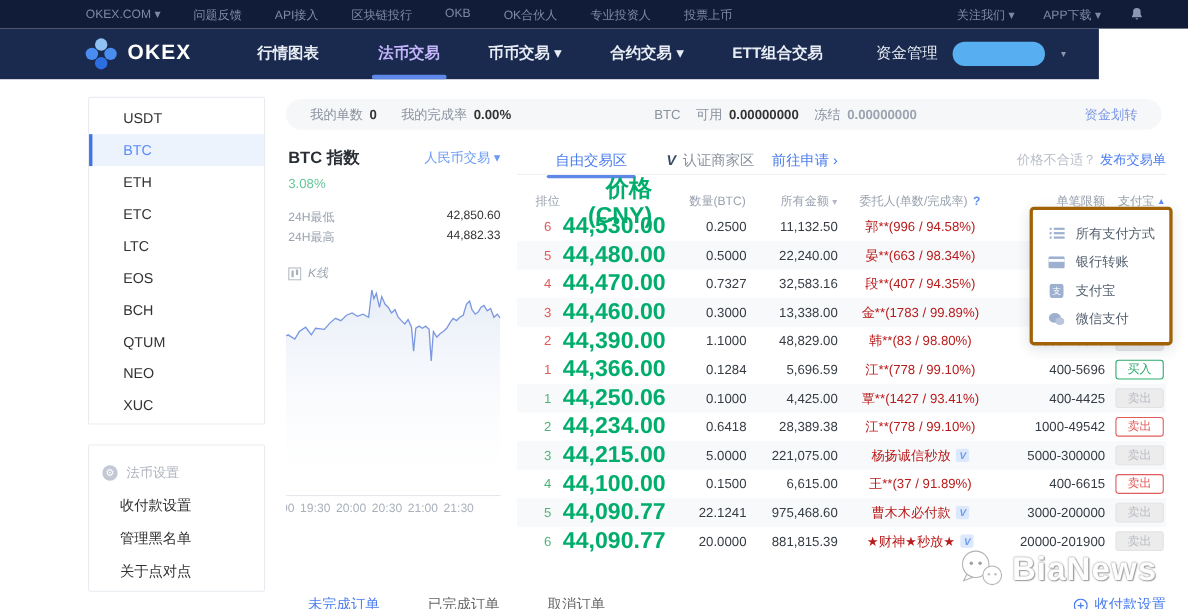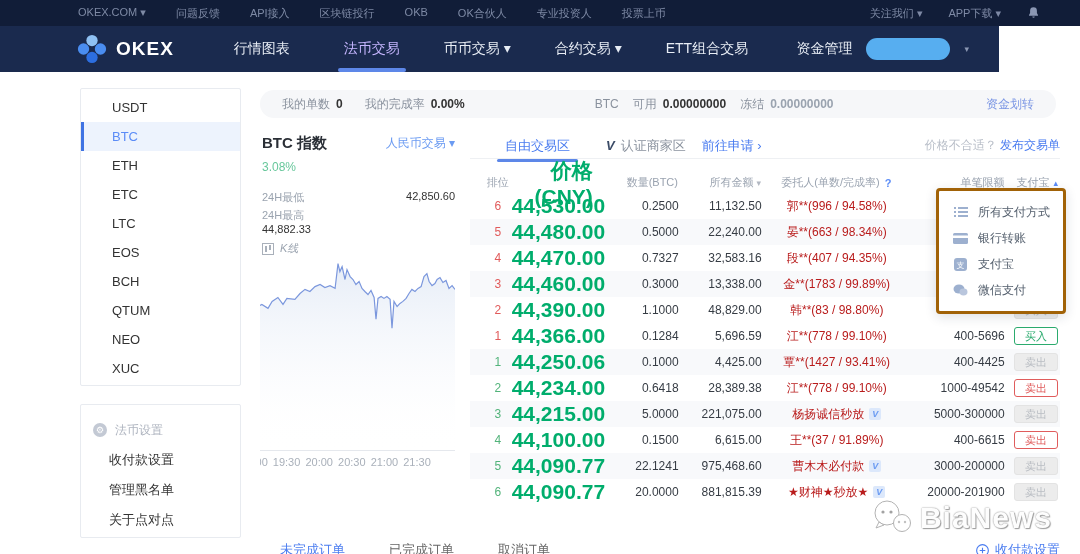--- a/index.html
+++ b/index.html
@@ -9,21 +9,21 @@
   .topbar{position:absolute;left:0;top:0;width:1080px;height:26px;background:#111d38;
           display:flex;align-items:center;justify-content:space-between;font-size:11px;color:#7e8aa5;}
   .topbar .tleft{display:flex;gap:30px;margin-left:78px;}
   .topbar .tright{display:flex;gap:26px;margin-right:40px;align-items:center;}
   .topbar span{cursor:default;}
   
   .navbar{position:absolute;left:0;top:26px;width:999px;height:46px;background:#1a2a4e;
           display:flex;align-items:center;color:#e8edf5;font-size:14px;}
   .brand{display:flex;align-items:center;gap:8px;margin-left:76px;margin-right:60px;}
   .brand-name{font-size:19px;font-weight:bold;color:#fff;letter-spacing:1px;}
-  .nav-items{display:flex;gap:44px;align-items:center;height:100%;}
+  .nav-items{display:flex;gap:44px;align-items:center;height:100%;font-weight:bold;}
   .nav-item{position:relative;display:flex;align-items:center;height:100%;}
   .nav-item.active{color:#c4b5fd;margin-left:10px;}
   .nav-item.active::after{content:"";position:absolute;left:-6px;right:-6px;bottom:0;height:4px;
           border-radius:2px;background:#5d87e8;}
   .nav-right{margin-left:auto;margin-right:30px;display:flex;align-items:center;gap:14px;}
   .user-blob{width:84px;height:22px;border-radius:12px;background:#57aef0;}
   .caret{font-size:9px;color:#8b97b3;}
   
   .panel{position:absolute;background:#fff;border:1px solid #e8ebf0;border-radius:2px;box-sizing:border-box;}
   .coins{left:80px;top:88px;width:161px;height:298px;padding:4px 0;}
@@ -205,21 +205,21 @@
     <span class="idx-title">BTC 指数</span>
     <span class="idx-market">人民币交易 ▾</span>
   </div>
   <div class="price-row">
     <span class="change">3.08%</span>
   </div>
   <div class="hl-row" style="top:190px;">
     <span>24H最低</span>
       <b>42,850.60</b>
   </div>
-  <div class="hl-row" style="top:208px;flex-direction:column;">
+  <div class="hl-row" style="top:208px;">
     <span>24H最高</span>
       <b>44,882.33</b>
   </div>
   <div class="kline">
     <svg width="12" height="12" viewBox="0 0 12 12">
       <rect x="0.5" y="0.5" width="11" height="11" fill="none" stroke="#a9b0ba"></rect>
       <rect x="3" y="3" width="2" height="6" fill="#a9b0ba"></rect>
       <rect x="7" y="2" width="2" height="5" fill="#a9b0ba"></rect>
     </svg>
     <span>K线</span>

